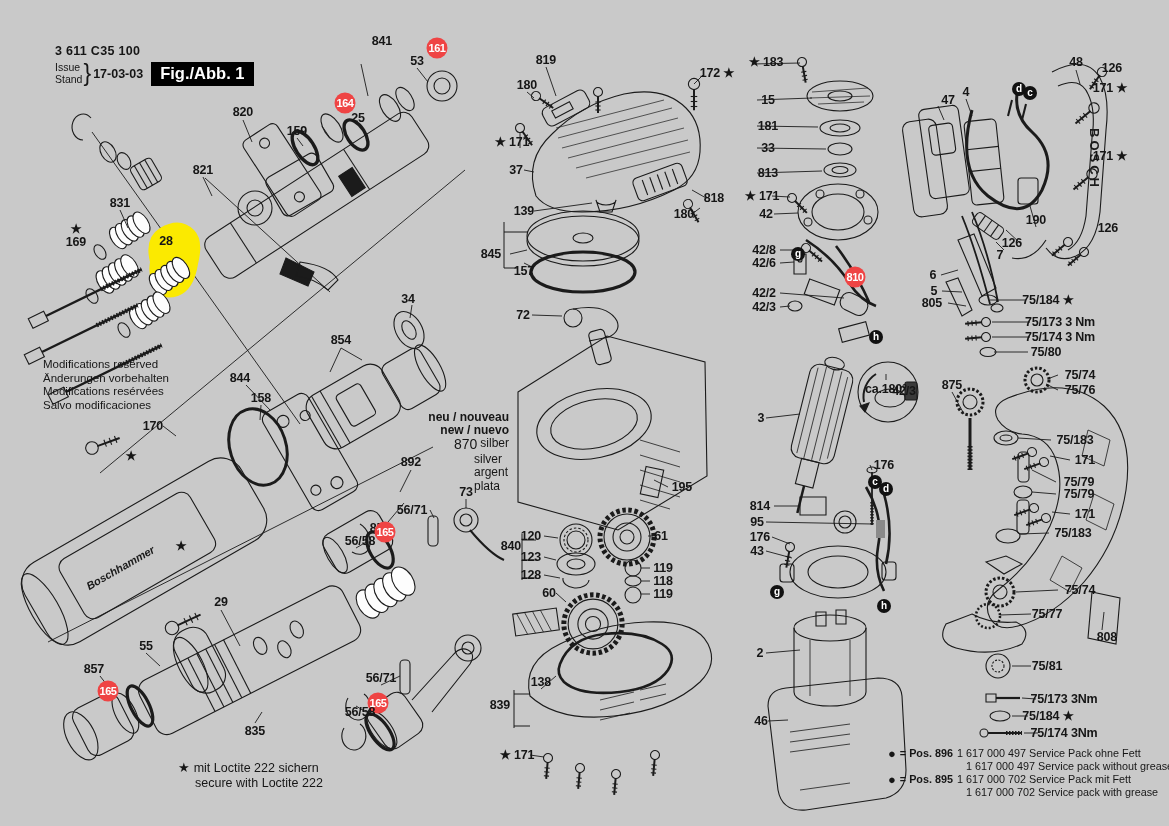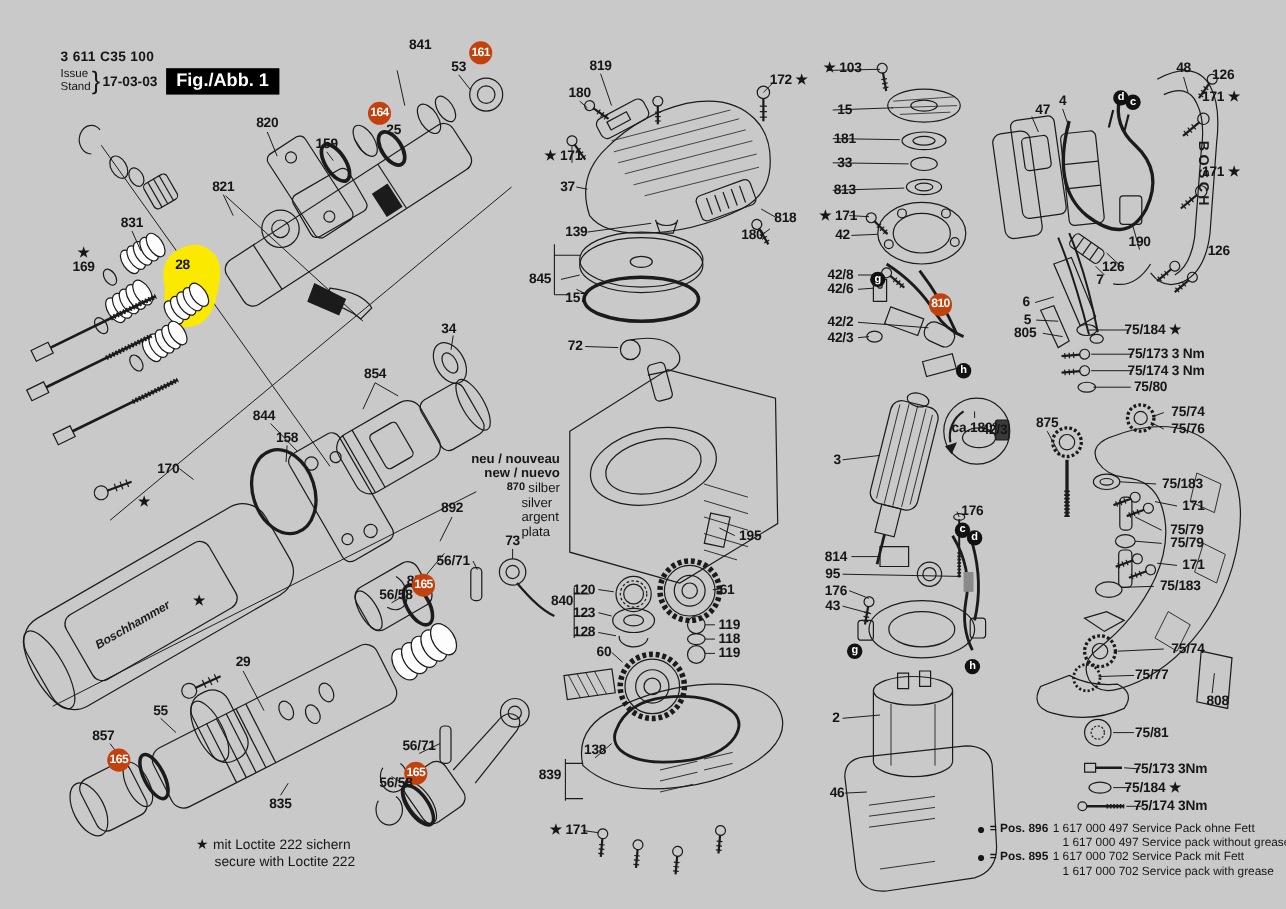--- a/index.html
+++ b/index.html
@@ -4,38 +4,38 @@
 <style>
   html,body{margin:0;padding:0;background:#c9c9c9;}
   #page{position:relative;width:1169px;height:826px;background:#c9c9c9;overflow:hidden;
         font-family:"Liberation Sans",sans-serif;color:#161616;}
   svg{position:absolute;left:0;top:0;}
   svg *{vector-effect:non-scaling-stroke;}
   .art{stroke:#1b1b1b;fill:none;stroke-width:1.1;}
   #callout-layer{position:absolute;left:0;top:0;width:100%;height:100%;}
   .callout{position:absolute;transform:translate(-50%,-50%);font-weight:bold;font-size:12.5px;
            line-height:1.02;white-space:pre-line;text-align:center;letter-spacing:-0.2px;}
-  .callout.badge{background:#c2410c;color:#fff;border-radius:50%;width:21px;height:21px;
+  .callout.badge{background:#ef4444;color:#fff;border-radius:50%;width:21px;height:21px;
                  display:flex;align-items:center;justify-content:center;font-size:11px;letter-spacing:-0.5px;}
   .callout.lbadge{background:#111;color:#fff;border-radius:50%;width:14px;height:14px;
                   display:flex;align-items:center;justify-content:center;font-size:10px;}
   #header-block{position:absolute;left:55px;top:44px;}
   #catalog-number{font-size:12.5px;font-weight:bold;letter-spacing:0.3px;}
   #issue-row{display:flex;align-items:center;margin-top:2px;}
   #issue-words{font-size:10.5px;line-height:1.05;}
   #issue-brace{font-size:23px;font-weight:300;margin:0 2px 0 1px;}
   #issue-date{font-size:12.5px;font-weight:bold;}
   #figure-box{background:#000;color:#fff;font-size:16.5px;font-weight:bold;
               padding:2px 9px 3px 9px;margin-left:8px;}
   #modifications{position:absolute;left:43px;top:358px;font-size:11.5px;line-height:1.18;}
   #new-color-note{position:absolute;left:427px;top:411px;text-align:right;width:82px;
                   font-size:12px;line-height:1.1;}
   #new-color-note .bold{font-weight:bold;}
   #new-part-row{display:flex;justify-content:flex-end;gap:3px;font-size:12px;}
-  #new-part-row .pn{font-weight:bold;font-size:10px;}
+  #new-part-row .pn{font-weight:normal;font-size:14px;}
   #new-colors{text-align:left;padding-left:47px;font-size:12px;line-height:1.12;}
   #old-color-note{position:absolute;left:420px;top:627px;font-size:12px;line-height:1.16;}
   #old-color-note .bold{font-weight:bold;}
   #loctite-note{position:absolute;left:178px;top:761px;font-size:12.5px;line-height:1.15;}
   #loctite-note .star{font-size:13px;margin-right:4px;}
   #loctite-note .l2{padding-left:17px;}
   #service-packs{position:absolute;left:888px;top:747px;font-size:10.8px;line-height:1.18;}
   .sp-row{display:flex;gap:4px;}
   .sp-dot{font-size:13px;line-height:1;}
   .sp-pos{font-weight:bold;white-space:nowrap;}
@@ -445,20 +445,26 @@
     <div id="issue-words">
       <div>Issue</div>
       <div>Stand</div>
     </div>
     <div id="issue-brace">}</div>
     <div id="issue-date">17-03-03</div>
     <div id="figure-box">Fig./Abb. 1</div>
   </div>
 </div>
 
+<div id="modifications">
+  <div>Modifications reserved</div>
+  <div>Änderungen vorbehalten</div>
+  <div>Modifications resérvées</div>
+  <div>Salvo modificaciones</div>
+</div>
 
 <div id="new-color-note">
   <div class="bold">neu / nouveau</div>
   <div class="bold">new / nuevo</div>
   <div id="new-part-row">
     <span class="pn">870</span>
     <span>silber</span>
   </div>
   <div id="new-colors">
     <div>silver</div>
@@ -503,21 +509,21 @@
       <div class="callout plain" style="left: 203px; top: 170px;">821</div>
       <div class="callout plain" style="left: 120px; top: 203px;">831</div>
       <div class="callout plain" style="left: 76px; top: 236px;">★
 169</div>
       <div class="callout plain" style="left: 166px; top: 241px;">28</div>
       <div class="callout plain" style="left: 131px; top: 456px;">★</div>
       <div class="callout plain" style="left: 181px; top: 546px;">★</div>
       <div class="callout plain" style="left: 546px; top: 60px;">819</div>
       <div class="callout plain" style="left: 527px; top: 85px;">180</div>
       <div class="callout plain" style="left: 717px; top: 73px;">172 ★</div>
-      <div class="callout plain" style="left: 766px; top: 62px;">★ 103</div>
+      <div class="callout plain" style="left: 766px; top: 62px;">★ 183</div>
       <div class="callout plain" style="left: 512px; top: 142px;">★ 171</div>
       <div class="callout plain" style="left: 516px; top: 170px;">37</div>
       <div class="callout plain" style="left: 768px; top: 100px;">15</div>
       <div class="callout plain" style="left: 768px; top: 126px;">181</div>
       <div class="callout plain" style="left: 768px; top: 148px;">33</div>
       <div class="callout plain" style="left: 768px; top: 173px;">813</div>
       <div class="callout plain" style="left: 762px; top: 196px;">★ 171</div>
       <div class="callout plain" style="left: 766px; top: 214px;">42</div>
       <div class="callout plain" style="left: 714px; top: 198px;">818</div>
       <div class="callout plain" style="left: 684px; top: 214px;">180</div>

